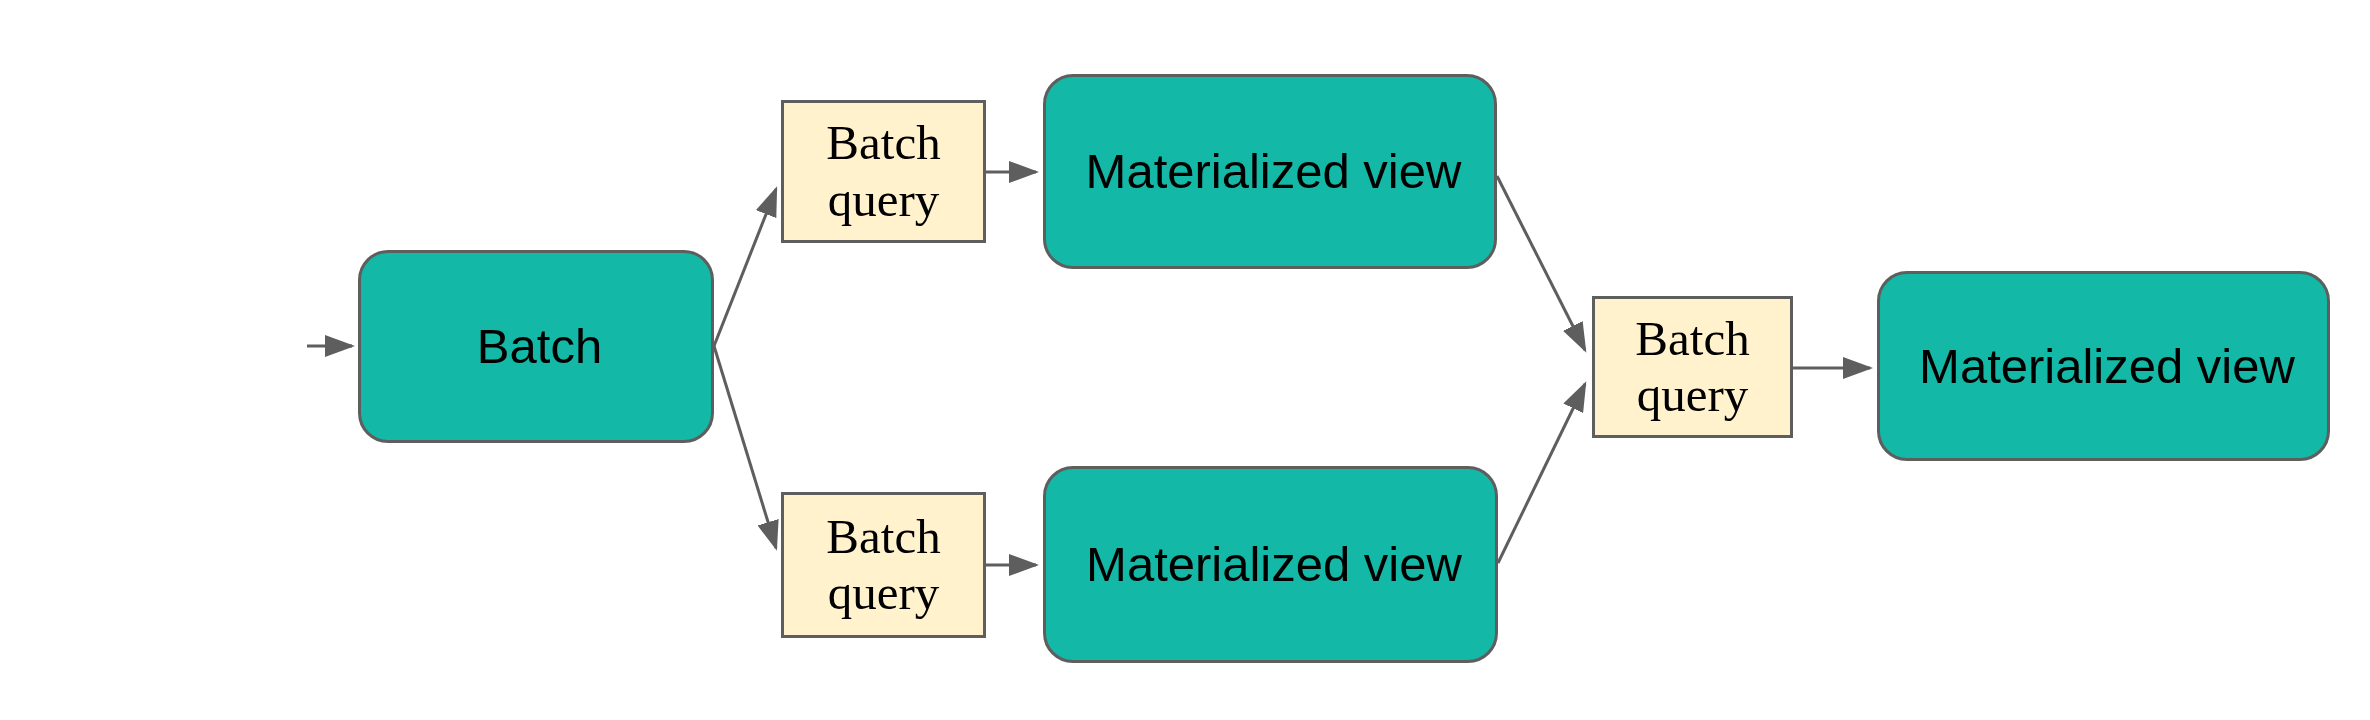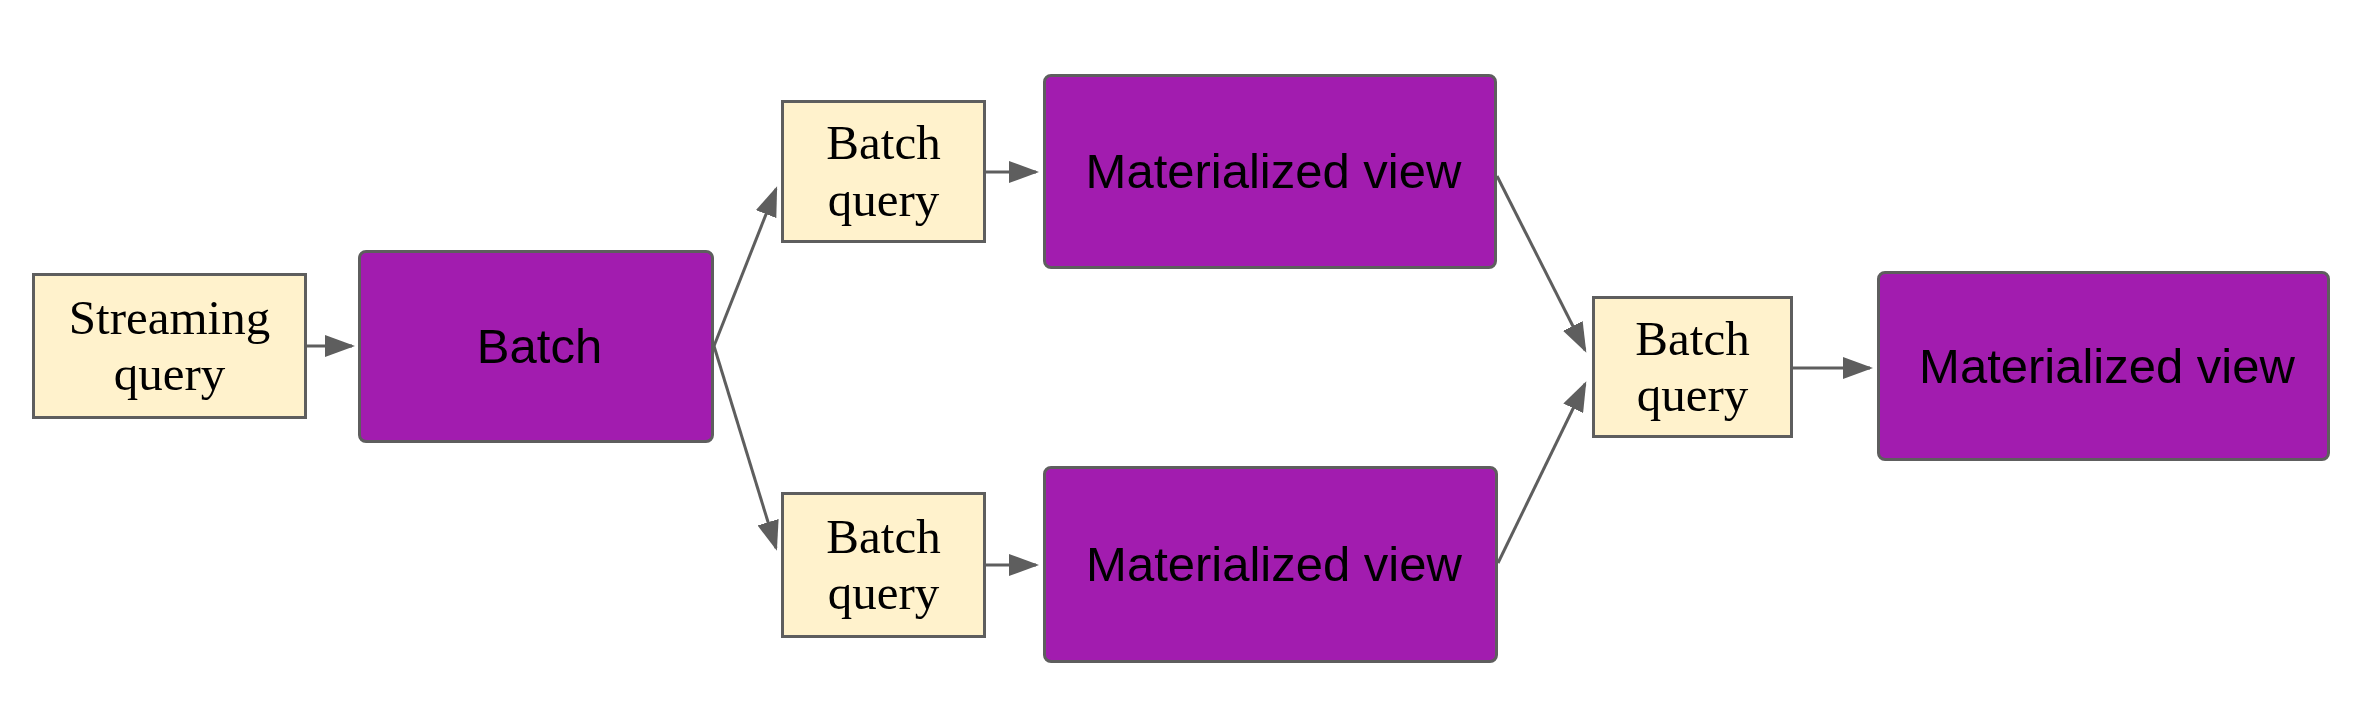--- a/index.html
+++ b/index.html
@@ -39,22 +39,22 @@
   .node .label {
     display: block;
     padding: 0 6px;
   }
   .q {
     background: #fff2cc;
     border-radius: 0;
     font-family: Liberation Serif, serif;
   }
   .g {
-    background: #a21caf;
-    border-radius: 8px;
+    background: #14b8a6;
+    border-radius: 30px;
     padding-left: 7px;
   }
 </style>
 </head>
 <body>
 
 <div class="canvas">
 
   <svg class="edges" viewBox="0 0 2370 720" width="2370" height="720">
     <defs>
@@ -65,23 +65,20 @@
     <line x1="307" y1="346" x2="352" y2="346" stroke="#5e5e5e" stroke-width="3" marker-end="url(#arrow)"></line>
     <line x1="714" y1="346" x2="776" y2="189" stroke="#5e5e5e" stroke-width="3" marker-end="url(#arrow)"></line>
     <line x1="714" y1="346" x2="776" y2="548" stroke="#5e5e5e" stroke-width="3" marker-end="url(#arrow)"></line>
     <line x1="986" y1="172" x2="1036" y2="172" stroke="#5e5e5e" stroke-width="3" marker-end="url(#arrow)"></line>
     <line x1="986" y1="565" x2="1036" y2="565" stroke="#5e5e5e" stroke-width="3" marker-end="url(#arrow)"></line>
     <line x1="1497" y1="176" x2="1585" y2="350" stroke="#5e5e5e" stroke-width="3" marker-end="url(#arrow)"></line>
     <line x1="1498" y1="563" x2="1585" y2="384" stroke="#5e5e5e" stroke-width="3" marker-end="url(#arrow)"></line>
     <line x1="1793" y1="368" x2="1870" y2="368" stroke="#5e5e5e" stroke-width="3" marker-end="url(#arrow)"></line>
   </svg>
 
-  <div class="node q" style="left:32px; top:273px; width:275px; height:146px;">
-    <span class="label">Streaming query</span>
-  </div>
 
   <div class="node g" style="left:358px; top:250px; width:356px; height:193px;">
     <span class="label">Batch</span>
   </div>
 
   <div class="node q" style="left:781px; top:100px; width:205px; height:143px;">
     <span class="label">Batch query</span>
   </div>
 
   <div class="node g" style="left:1043px; top:74px; width:454px; height:195px;">

